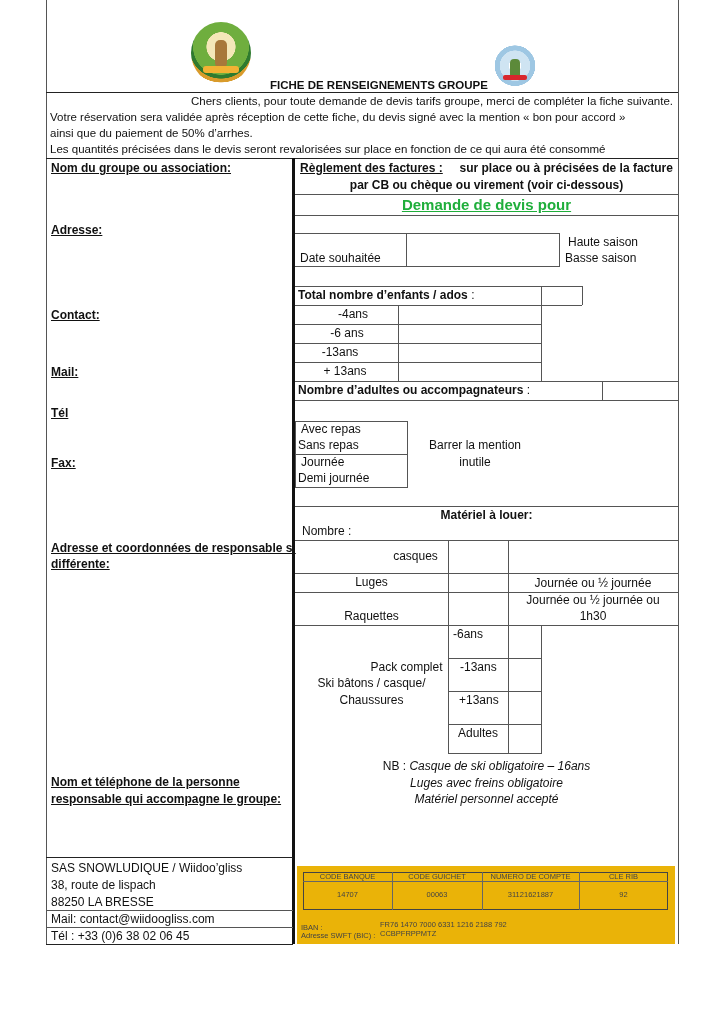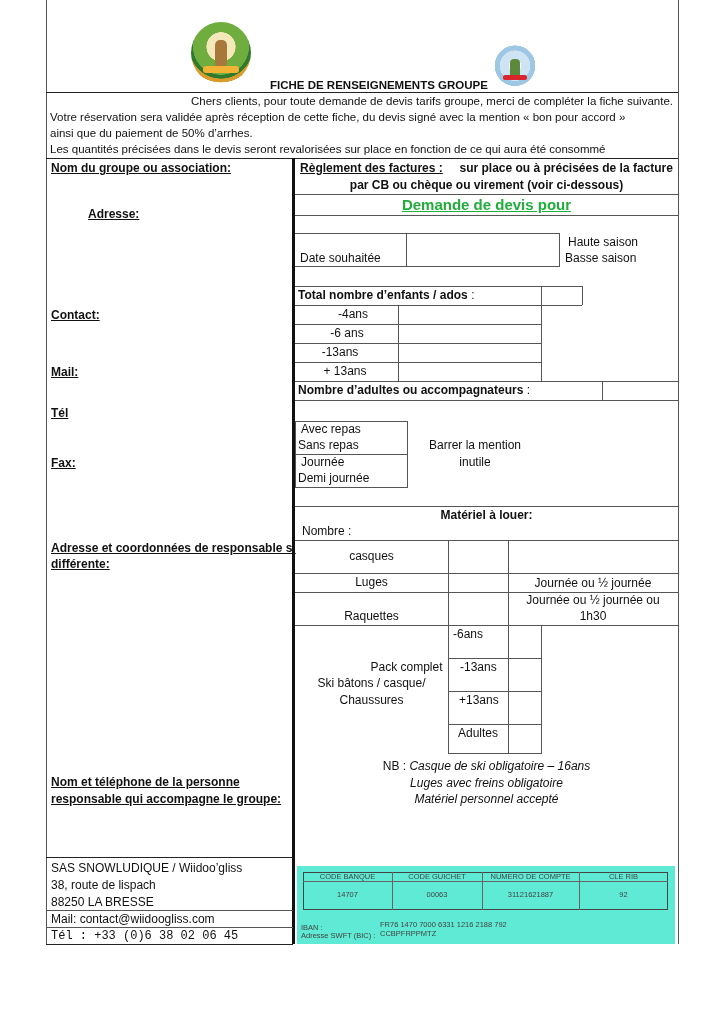--- a/index.html
+++ b/index.html
@@ -11,21 +11,21 @@
   .vl { position: absolute; width: 0; border-left: 1px solid #555; }
   .vl.thick { border-left: 3px solid #111; }
   .txt { position: absolute; white-space: nowrap; line-height: 16px; font-size: 12px; }
   .b { font-weight: bold; }
   .u { text-decoration: underline; }
   .c { text-align: center; }
   .i { font-style: italic; }
   .green { color: #1fae3b; font-size: 15px; font-weight: bold; text-decoration: underline; }
   .box { position: absolute; border: 1px solid #555; box-sizing: border-box; }
   .logo { position: absolute; border-radius: 50%; }
-  .rib { position: absolute; background: #5eead4; }
+  .rib { position: absolute; background: #eab308; }
   .rib .t { position:absolute; font-size: 7.5px; color:#444; white-space:nowrap; line-height: 10px; }
 </style>
 </head>
 <body>
 
 <div class="vl" style="left:46px; top:0; height:944px;"></div>
 <div class="vl" style="left:678px; top:0; height:944px;"></div>
 
 <div class="logo" style="left:191px; top:22px; width:60px; height:62px; background: radial-gradient(circle at 50% 40%, #f4e7b8 0 30%, #6fae3e 31% 58%, #2f7a2f 59% 66%, #d99b2b 67% 74%, #ffffff 75%);">
   <div class="abs" style="left:24px; top:18px; width:12px; height:28px; background:#a8783a; border-radius:5px;"></div>
@@ -45,21 +45,21 @@
 <div class="txt" style="left:50px; top:125px; font-size:11.5px;">ainsi que du paiement de 50% d’arrhes.</div>
 <div class="txt" style="left:50px; top:141px; font-size:11.5px;">Les quantités précisées dans le devis seront revalorisées sur place en fonction de ce qui aura été consommé</div>
 
 <div class="hl dk" style="left:46px; top:158px; width:632px;"></div>
 
 <div class="vl thick" style="left:292px; top:158px; height:786px;"></div>
 
 <div class="txt b u" style="left:51px; top:160px;">Nom du groupe ou association:</div>
 <div class="abs" style="left:48px; top:178px; width:242px; height:38px;"></div>
 
-<div class="txt b u" style="left:51px; top:206px;margin-left:37px;">Adresse:</div>
+<div class="txt b u" style="left:51px; top:222px;">Adresse:</div>
 <div class="abs" style="left:48px; top:234px; width:242px; height:70px;"></div>
 
 <div class="txt b u" style="left:51px; top:307px;">Contact:</div>
 <div class="abs" style="left:48px; top:324px; width:242px; height:38px;"></div>
 
 <div class="txt b u" style="left:51px; top:364px;">Mail:</div>
 <div class="abs" style="left:48px; top:381px; width:242px; height:22px;"></div>
 
 <div class="txt b u" style="left:51px; top:405px;">Tél</div>
 <div class="abs" style="left:48px; top:422px; width:242px; height:30px;"></div>
@@ -75,21 +75,21 @@
 <div class="txt b u" style="left:51px; top:791px;">responsable qui accompagne le groupe:</div>
 <div class="abs" style="left:48px; top:808px; width:242px; height:48px;"></div>
 
 <div class="hl dk" style="left:46px; top:857px; width:247px;"></div>
 <div class="txt" style="left:51px; top:860px;">SAS SNOWLUDIQUE /  Wiidoo’gliss</div>
 <div class="txt" style="left:51px; top:877px;">38, route de lispach</div>
 <div class="txt" style="left:51px; top:894px;">88250 LA BRESSE</div>
 <div class="hl" style="left:46px; top:910px; width:247px;"></div>
 <div class="txt" style="left:51px; top:911px;">Mail: contact@wiidoogliss.com</div>
 <div class="hl" style="left:46px; top:927px; width:247px;"></div>
-<div class="txt" style="left:51px; top:928px;font-family:Liberation Mono, monospace;">Tél : +33 (0)6 38 02 06 45</div>
+<div class="txt" style="left:51px; top:928px;">Tél : +33 (0)6 38 02 06 45</div>
 <div class="hl dk" style="left:46px; top:944px; width:247px;"></div>
 
 <div class="txt b c" style="left:295px; top:160px; width:383px;">
   <span class="u">Règlement des factures :</span>
   <span>&nbsp;&nbsp;&nbsp;</span>
   <span>sur place ou à précisées de la facture</span>
 </div>
 <div class="txt b c" style="left:295px; top:177px; width:383px;">par CB ou chèque ou virement (voir ci-dessous)</div>
 <div class="hl" style="left:295px; top:194px; width:383px;"></div>
 
@@ -140,21 +140,21 @@
 <div class="txt c" style="left:415px; top:437px; width:120px;">Barrer la mention</div>
 <div class="txt c" style="left:415px; top:454px; width:120px;">inutile</div>
 
 <div class="hl" style="left:295px; top:506px; width:383px;"></div>
 <div class="txt b c" style="left:295px; top:507px; width:383px;">Matériel à louer:</div>
 <div class="txt" style="left:302px; top:523px;">Nombre :</div>
 
 <div class="hl" style="left:295px; top:540px; width:383px;"></div>
 <div class="vl" style="left:448px; top:540px; height:213px;"></div>
 <div class="vl" style="left:508px; top:540px; height:213px;"></div>
-<div class="txt c" style="left:295px; top:548px; width:153px;">casques</div>
+<div class="txt c" style="left:295px; top:548px; width:153px;padding-left:44px;">casques</div>
 <div class="abs" style="left:450px; top:542px; width:56px; height:31px;"></div>
 <div class="hl" style="left:295px; top:573px; width:383px;"></div>
 <div class="txt c" style="left:295px; top:574px; width:153px;">Luges</div>
 <div class="abs" style="left:450px; top:575px; width:56px; height:16px;"></div>
 <div class="txt c" style="left:508px; top:575px; width:170px;">Journée ou  ½ journée</div>
 <div class="hl" style="left:295px; top:592px; width:383px;"></div>
 <div class="txt c" style="left:295px; top:608px; width:153px;">Raquettes</div>
 <div class="abs" style="left:450px; top:594px; width:56px; height:30px;"></div>
 <div class="txt c" style="left:508px; top:592px; width:170px;">Journée ou  ½ journée ou</div>
 <div class="txt c" style="left:508px; top:608px; width:170px;">1h30</div>

